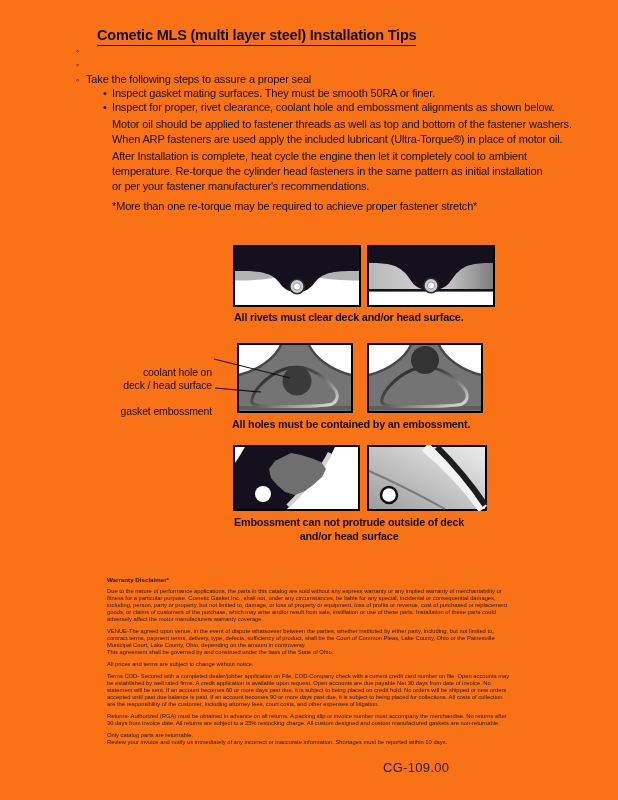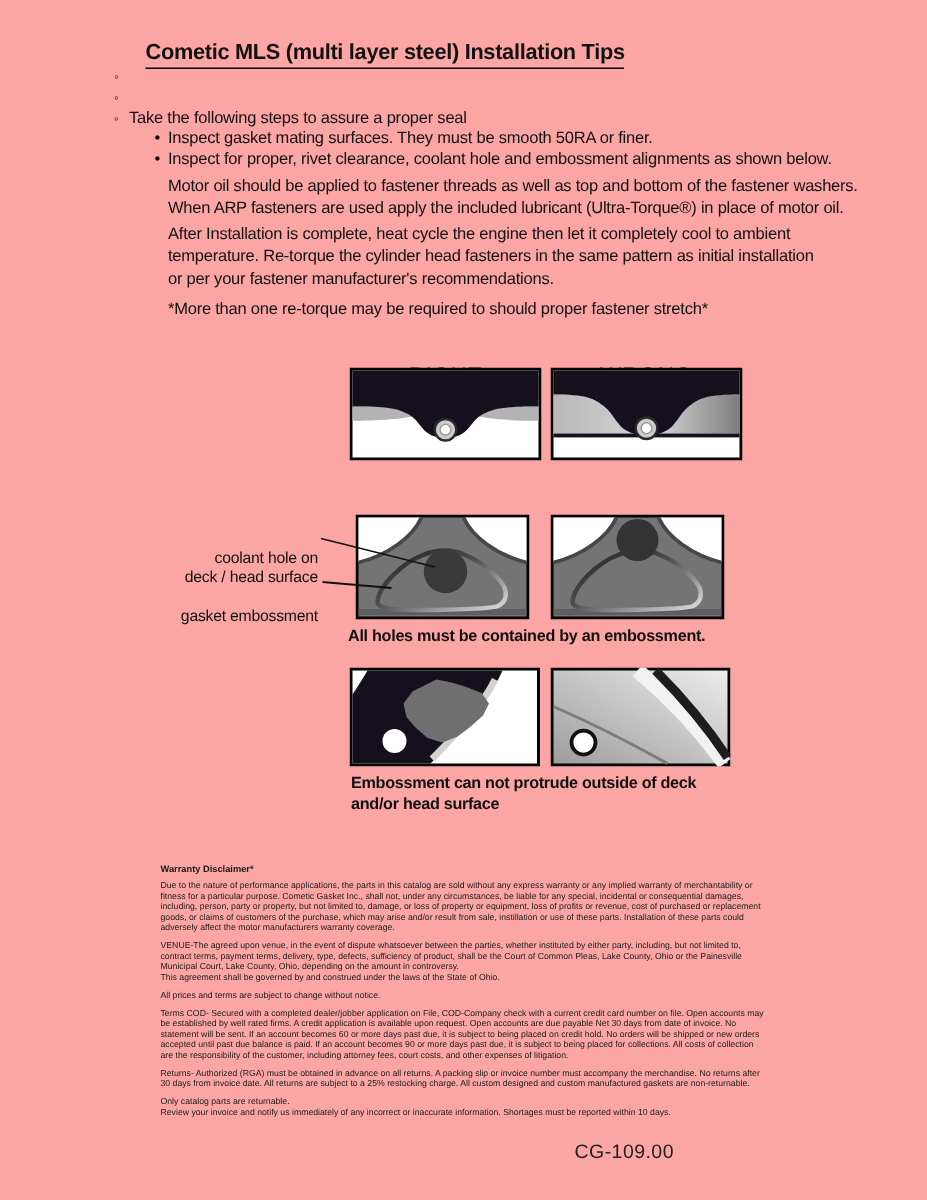--- a/index.html
+++ b/index.html
@@ -1,17 +1,17 @@
 <!DOCTYPE html>
 <html><head>
 <meta charset="utf-8">
 <style>
   html,body{margin:0;padding:0;background:#e8e8e8;}
   .page{
-    position:relative;width:618px;height:800px;margin:0 auto;background:#fca5a5;
+    position:relative;width:618px;height:800px;margin:0 auto;background:#f97316;
     font-family:"Liberation Sans",sans-serif;color:#111;overflow:hidden;
   }
   .abs{position:absolute;}
   .title{
     left:97px;top:27px;font-size:14.5px;font-weight:bold;letter-spacing:-0.2px;
     border-bottom:1.6px solid #000;padding-bottom:2px;white-space:nowrap;
   }
   .bullets{left:76px;top:45px;font-size:11px;letter-spacing:-0.15px;line-height:13.8px;white-space:nowrap;}
   .b-row{display:flex;align-items:baseline;}
   .b-row.sub{padding-left:27px;}
@@ -58,21 +58,21 @@
       <span>Inspect for proper, rivet clearance, coolant hole and embossment alignments as shown below.</span>
     </div>
   </div>
 
   <div class="abs diesel">
     <p class="p1">Motor oil should be applied to fastener threads as well as top and bottom of the fastener washers.
 When ARP fasteners are used apply the included lubricant (Ultra-Torque®) in place of motor oil.</p>
     <p class="p2">After Installation is complete, heat cycle the engine then let it completely cool to ambient
 temperature. Re-torque the cylinder head fasteners in the same pattern as initial installation
 or per your fastener manufacturer's recommendations.</p>
-    <p>*More than one re-torque may be required to should proper fastener stretch*</p>
+    <p>*More than one re-torque may be required to achieve proper fastener stretch*</p>
   </div>
 
   <div class="abs rw" style="left:233px;top:228px;width:128px;">RIGHT</div>
   <div class="abs rw" style="left:367px;top:228px;width:128px;">WRONG</div>
 
   <svg class="abs" style="left:233px;top:245px;" width="128" height="62" viewBox="0 0 128 62">
     <rect x="1" y="1" width="126" height="60" fill="#ffffff" stroke="#000" stroke-width="2"></rect>
     <path d="M2,26 H42 L48,31 C38,34.5 18,35.5 2,35.5 Z" fill="#b3b3b3"></path>
     <path d="M126,26 H86 L80,31 C90,34.5 110,35.5 126,35.5 Z" fill="#b3b3b3"></path>
     <path d="M2,2 H126 V26 C103,26 97,27 89,31 C80,35.5 80,47 64,47 C48,47 48,35.5 39,31 C31,27 25,26 2,26 Z" fill="#16101e"></path>
@@ -89,20 +89,21 @@
       </linearGradient>
     </defs>
     <rect x="1" y="1" width="126" height="60" fill="#ffffff" stroke="#000" stroke-width="2"></rect>
     <rect x="2" y="18" width="124" height="26" fill="url(#r1g)"></rect>
     <path d="M2,2 H126 V18 C105,18 99,20 91,27 C83,34 83,45 64,45 C45,45 45,34 37,27 C29,20 23,18 2,18 Z" fill="#16101e"></path>
     <rect x="2" y="44" width="124" height="2.6" fill="#16101e"></rect>
     <circle cx="64" cy="40.5" r="7.2" fill="#cdcdcd" stroke="#2a2a2a" stroke-width="1.6"></circle>
     <circle cx="64" cy="40.5" r="3.6" fill="#ffffff" stroke="#9a9a9a" stroke-width="1"></circle>
   </svg>
 
+  <div class="abs cap" style="left:234px;top:311px;">All rivets must clear deck and/or head surface.</div>
 
   <div class="abs rw" style="left:237px;top:328px;width:116px;">RIGHT</div>
   <div class="abs rw" style="left:367px;top:328px;width:116px;">WRONG</div>
 
   <div class="abs side-label" style="left:80px;top:342px;width:132px;">coolant hole on
 deck / head surface</div>
   <div class="abs side-label" style="left:80px;top:381px;width:132px;">gasket embossment</div>
 
   <svg class="abs" style="left:237px;top:343px;" width="116" height="70" viewBox="0 0 116 70">
     <defs>
@@ -165,21 +166,21 @@
           <stop offset="1" stop-color="#9c9c9c"></stop>
       </linearGradient>
     </defs>
     <rect x="1" y="1" width="118" height="64" fill="url(#w3g)" stroke="#000" stroke-width="2"></rect>
     <path d="M58,2 C82,22 100,42 116,64" fill="none" stroke="#f2f2f2" stroke-width="10"></path>
     <path d="M70,2 C90,22 106,42 118,60" fill="none" stroke="#1d1d1d" stroke-width="6"></path>
     <path d="M2,26 C34,40 60,54 78,64" fill="none" stroke="#7b7b7b" stroke-width="2"></path>
     <circle cx="22" cy="50" r="8" fill="#ffffff" stroke="#111" stroke-width="2.5"></circle>
   </svg>
 
-  <div class="abs cap" style="left:234px;top:516px;">Embossment can not protrude outside of deck
+  <div class="abs cap" style="left:234px;top:516px;text-align:center;">Embossment can not protrude outside of deck
 and/or head surface</div>
 
   <div class="abs legal">
     <p class="legal-h">Warranty Disclaimer*</p>
     <p>Due to the nature of performance applications, the parts in this catalog are sold without any express warranty or any implied warranty of merchantability or
 fitness for a particular purpose.  Cometic Gasket Inc., shall not, under any circumstances, be liable for any special, incidental or consequential damages,
 including, person, party or property, but not limited to, damage, or loss of property or equipment, loss of profits or revenue, cost of purchased or replacement
 goods, or claims of customers of the purchase, which may arise and/or result from sale, instillation or use of these parts.  Installation of these parts could
 adversely affect the motor manufacturers warranty coverage.</p>
     <p>VENUE-The agreed upon venue, in the event of dispute whatsoever between the parties, whether instituted by either party, including, but not limited to,

